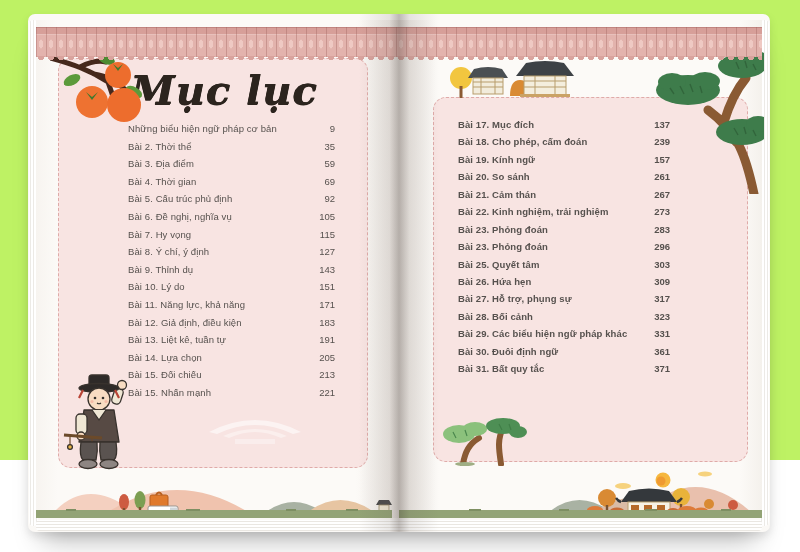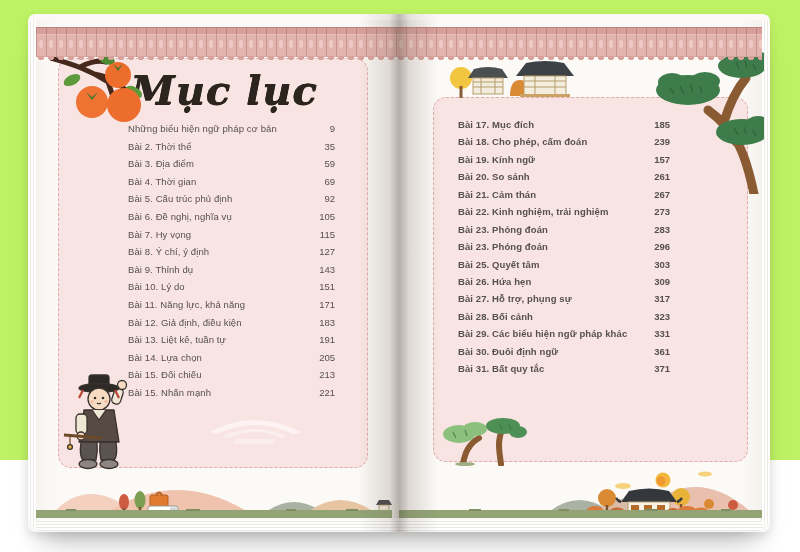--- a/index.html
+++ b/index.html
@@ -183,21 +183,21 @@
         <div class="toc-row">
           <span class="toc-label">Bài 15. Nhấn mạnh</span>
           <span class="toc-page">221</span>
         </div>
       </div>
 
     <div class="toc toc-right">
 
         <div class="toc-row">
           <span class="toc-label">Bài 17. Mục đích</span>
-          <span class="toc-page">185</span>
+          <span class="toc-page">137</span>
         </div>
 
         <div class="toc-row">
           <span class="toc-label">Bài 18. Cho phép, cấm đoán</span>
           <span class="toc-page">239</span>
         </div>
 
         <div class="toc-row">
           <span class="toc-label">Bài 19. Kính ngữ</span>
           <span class="toc-page">157</span>

